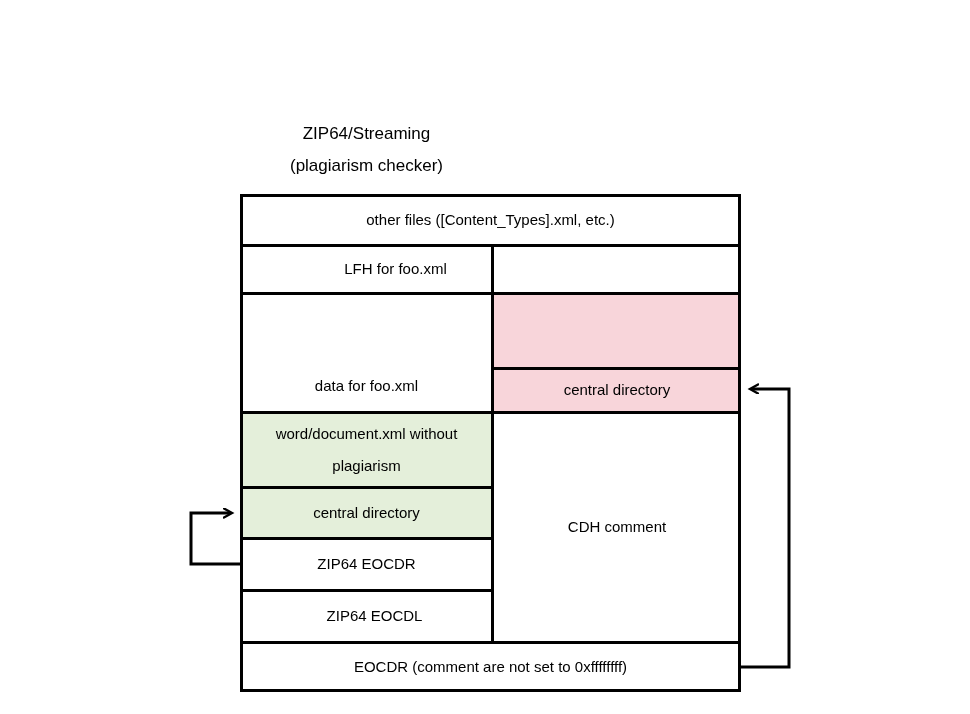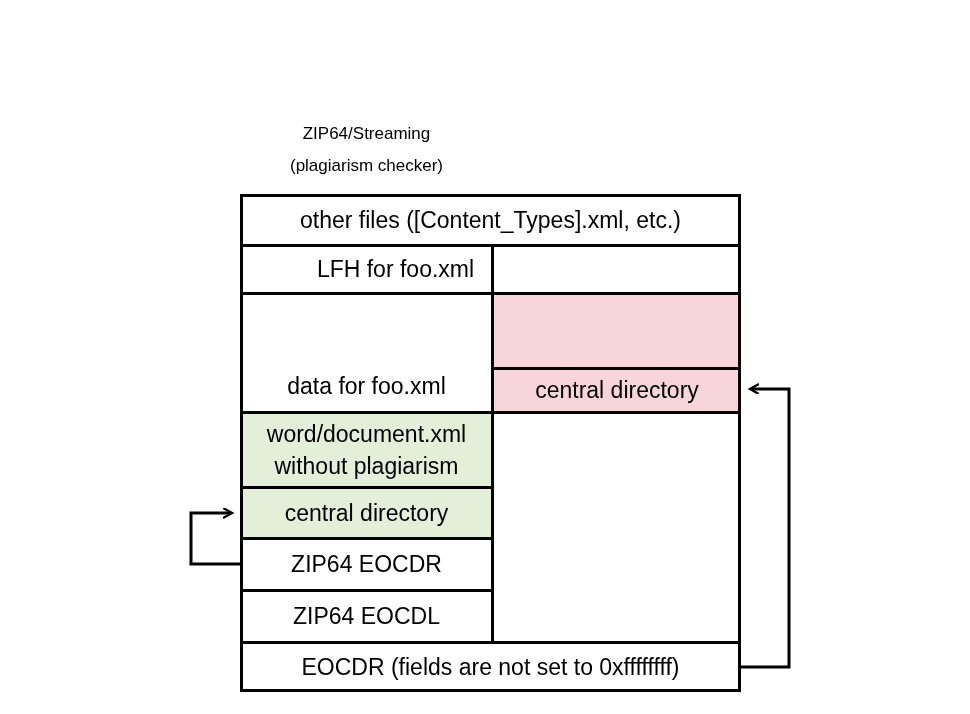--- a/index.html
+++ b/index.html
@@ -50,35 +50,35 @@
   .hline { height: 3px; }
   .vline { width: 3px; }
 
   
   .cell {
     position: absolute;
     display: flex;
     align-items: center;
     justify-content: center;
     text-align: center;
-    font-size: 23px;
+    font-size: 15px;
     line-height: 32px;
     padding: 0 24px;
     box-sizing: border-box;
   }
   .c-other   { left:   0px; top:   0px; width: 501px; height:  51px; }
   .c-lfh     { left:   7px; top:  51px; width: 297px; height:  48px; }
   .c-empty   { left: 253px; top:  51px; width: 248px; height:  48px; }
   .c-data    { left:   0px; top:  99px; width: 253px; height: 119px; margin-top: 33px; }
   .c-docwith { left: 253px; top:  99px; width: 248px; height:  75px; }
   .c-cdpink  { left: 253px; top: 174px; width: 248px; height:  44px; }
   .c-docwo   { left:   0px; top: 218px; width: 253px; height:  75px; }
   .c-cdgreen { left:   0px; top: 293px; width: 253px; height:  51px; }
   .c-zeocdr  { left:   0px; top: 344px; width: 253px; height:  52px; }
-  .c-zeocdl  { left:   0px; top: 396px; width: 253px; height:  52px; }
+  .c-zeocdl  { left:   8px; top: 396px; width: 253px; height:  52px; }
   .c-cdh     { left: 253px; top: 218px; width: 248px; height: 230px; }
   .c-eocdr   { left:   0px; top: 448px; width: 501px; height:  50px; }
 
   
   .arrow-layer {
     position: absolute;
     left: 0; top: 0;
     width: 970px;
     height: 714px;
     pointer-events: none;
@@ -105,21 +105,22 @@
 
     <div class="cell c-other">other files ([Content_Types].xml, etc.)</div>
     <div class="cell c-lfh">LFH for foo.xml</div>
     <div class="cell c-empty"></div>
     <div class="cell c-data">data for foo.xml</div>
     <div class="cell c-cdpink">central directory</div>
     <div class="cell c-docwo">word/document.xml without plagiarism</div>
     <div class="cell c-cdgreen">central directory</div>
     <div class="cell c-zeocdr">ZIP64 EOCDR</div>
     <div class="cell c-zeocdl">ZIP64 EOCDL</div>
-    <div class="cell c-eocdr">EOCDR (fields are not set to 0xffffffff)</div>
+    <div class="cell c-cdh">CDH comment</div>
+    <div class="cell c-eocdr">EOCDR (comment are not set to 0xffffffff)</div>
 
     <div class="hline" style="left:0; top:0;    width:501px;"></div>
     <div class="hline" style="left:0; top:495px; width:501px;"></div>
     <div class="vline" style="left:0;    top:0; height:498px;"></div>
     <div class="vline" style="left:498px; top:0; height:498px;"></div>
 
     <div class="hline" style="left:0;     top:50px;  width:501px;"></div>
     <div class="hline" style="left:0;     top:98px;  width:501px;"></div>
     <div class="hline" style="left:251px; top:173px; width:250px;"></div>
     <div class="hline" style="left:0;     top:217px; width:501px;"></div>

